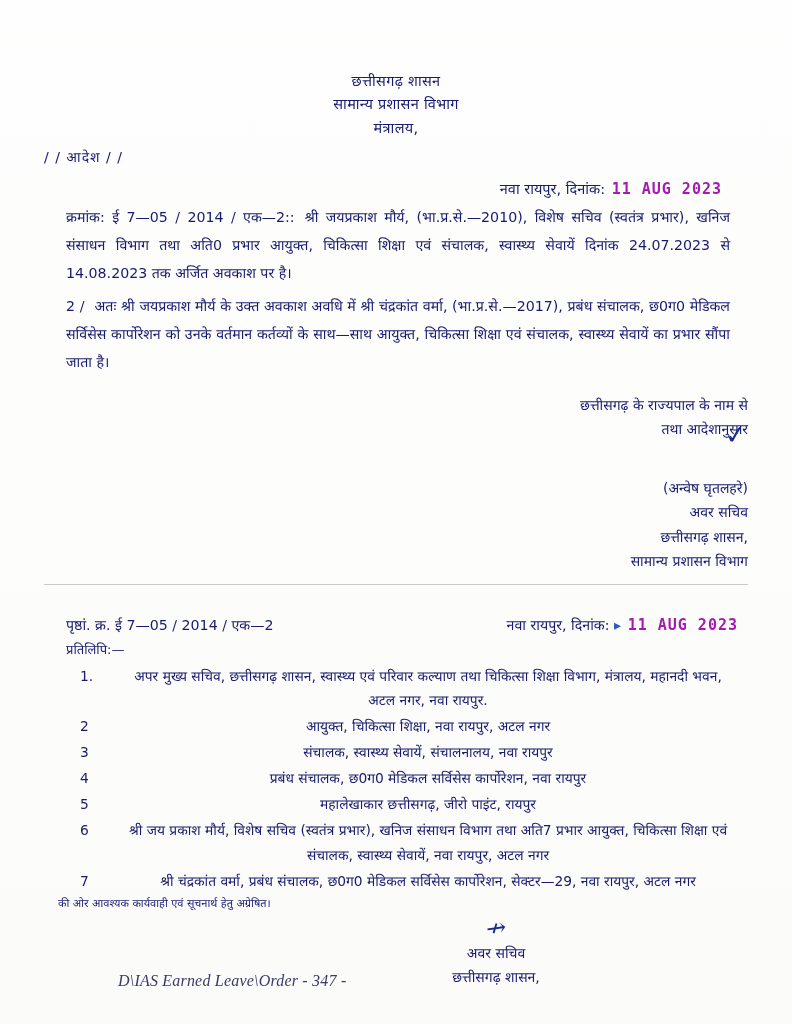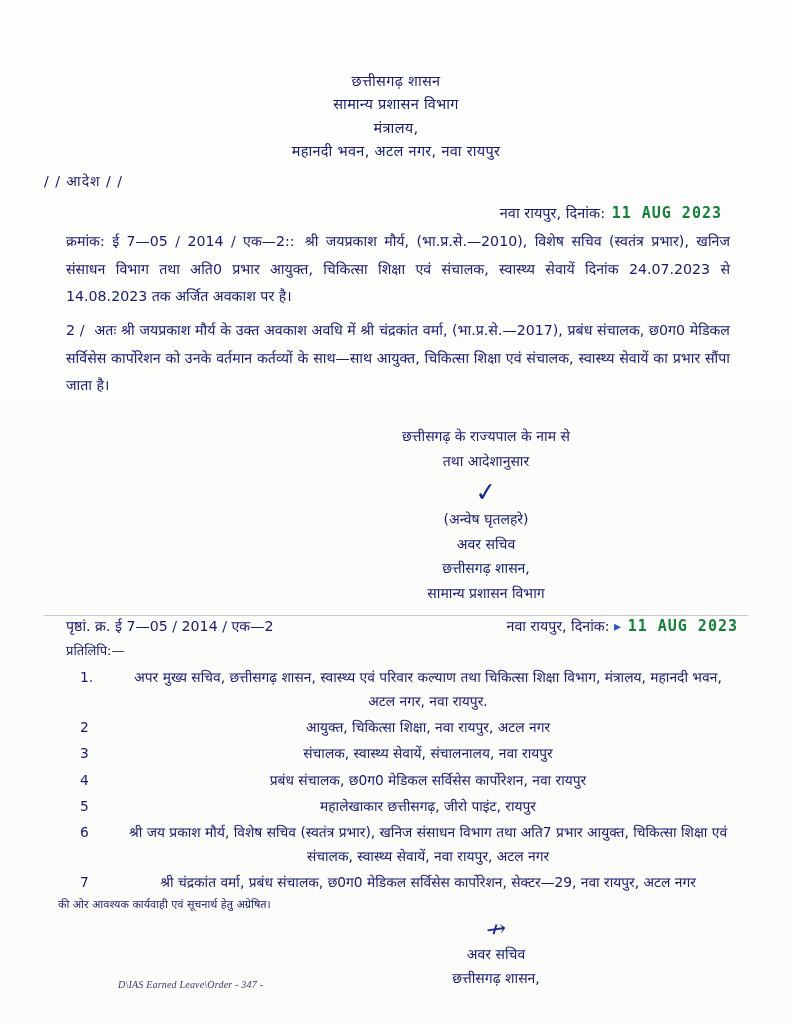--- a/index.html
+++ b/index.html
@@ -55,42 +55,42 @@
   }
   .datebar {
     text-align: right;
     font-size: 14.5px;
     margin-top: 12px;
     padding-right: 26px;
     white-space: nowrap;
   }
   .stamp-date {
     font-family: "DejaVu Sans Mono", monospace;
-    color: #15803d;
+    color: #a21caf;
     font-weight: bold;
     letter-spacing: 1px;
     font-size: 15px;
     margin-left: 2px;
   }
   .para {
     font-size: 14.2px;
     line-height: 1.95;
     text-align: justify;
     margin-top: 6px;
     padding: 0 18px 0 22px;
   }
   .para.indent {
     text-indent: 0;
   }
   .para .lead {
     margin-right: 10px;
   }
   .sign-block {
-    margin-top: 24px;
-    text-align: center;
+    margin-top: 16px;
+    text-align: right;
     font-size: 14px;
     line-height: 1.75;
     padding-left: 180px;
   }
   .sign-scribble {
     font-family: "DejaVu Serif", serif;
     font-size: 26px;
     color: #1b2a8a;
     line-height: 1;
     margin: 6px 0 2px 0;
@@ -99,21 +99,21 @@
   .rule {
     border: none;
     border-top: 1px solid #c9c9c9;
     margin: 10px 0 0 0;
   }
   .prishtha-row {
     display: flex;
     justify-content: space-between;
     align-items: flex-end;
     font-size: 14.2px;
-    margin-top: 0;
+    margin-top: 30px;
     padding: 0 10px 0 22px;
   }
   .copy-label {
     font-size: 13px;
     margin-top: 6px;
     padding-left: 22px;
   }
   .list {
     margin-top: 6px;
     padding: 0 14px 0 22px;
@@ -152,21 +152,21 @@
     font-size: 24px;
     color: #1b2a8a;
     line-height: 1;
     transform: rotate(-8deg);
     margin-bottom: 2px;
   }
   .doc-footer {
     position: absolute;
     left: 118px;
     bottom: 34px;
-    font-size: 10px;
+    font-size: 16px;
     font-style: italic;
     color: #3a3a6a;
     font-family: "Liberation Serif", serif;
     letter-spacing: .2px;
   }
   .marker {
     color: #2b59c3;
     font-weight: bold;
   }
 </style>
@@ -175,21 +175,20 @@
 
 <div class="page">
   <div class="scan-tint"></div>
 
   <div class="content">
 
     <div class="header hand">
       <div>छत्तीसगढ़ शासन</div>
       <div>सामान्य प्रशासन विभाग</div>
       <div>मंत्रालय,</div>
-      <div>महानदी भवन, अटल नगर, नवा रायपुर</div>
     </div>
 
     <div class="order-line hand">/ / आदेश / /</div>
 
     <div class="datebar hand">
       <span>नवा रायपुर, दिनांक</span><span>:</span>
       <span class="stamp-date">11 AUG 2023</span>
     </div>
 
     <div class="para hand">

